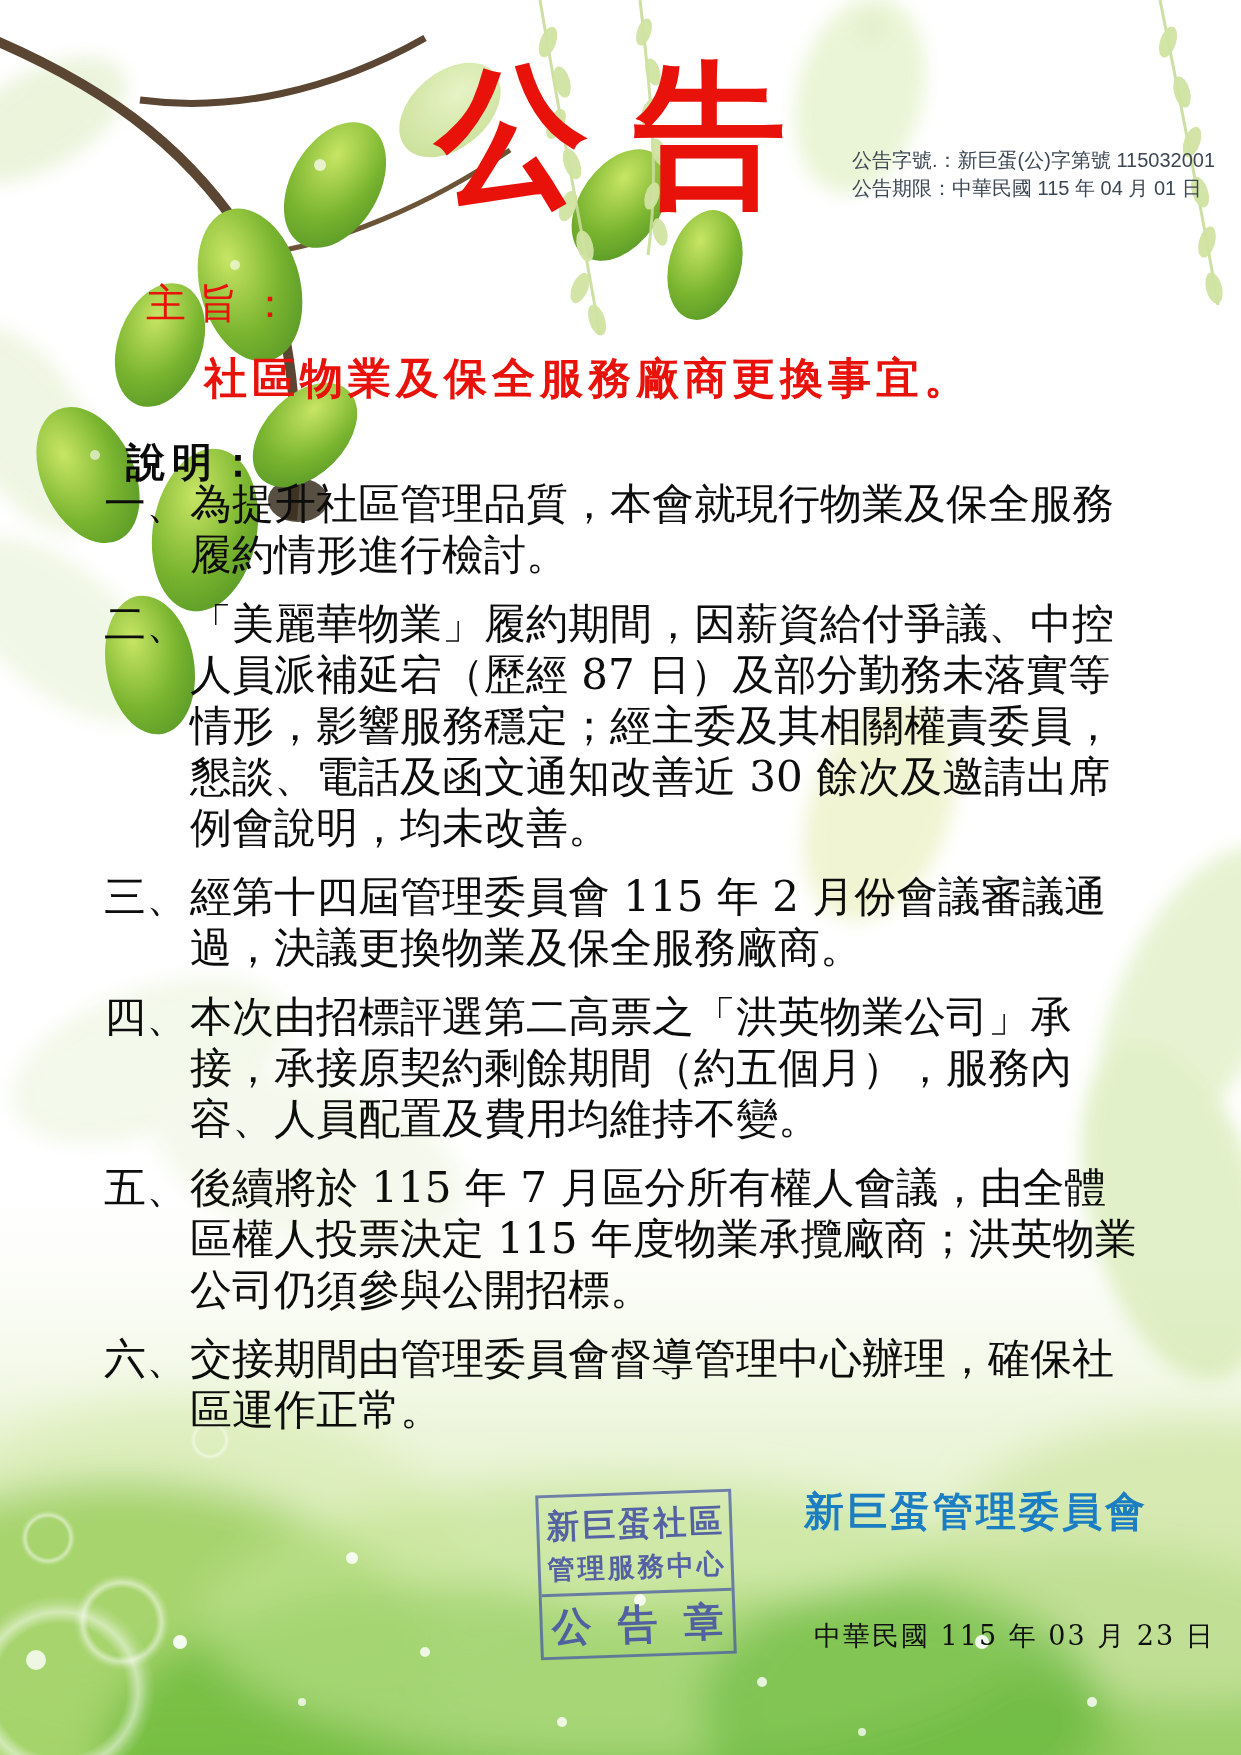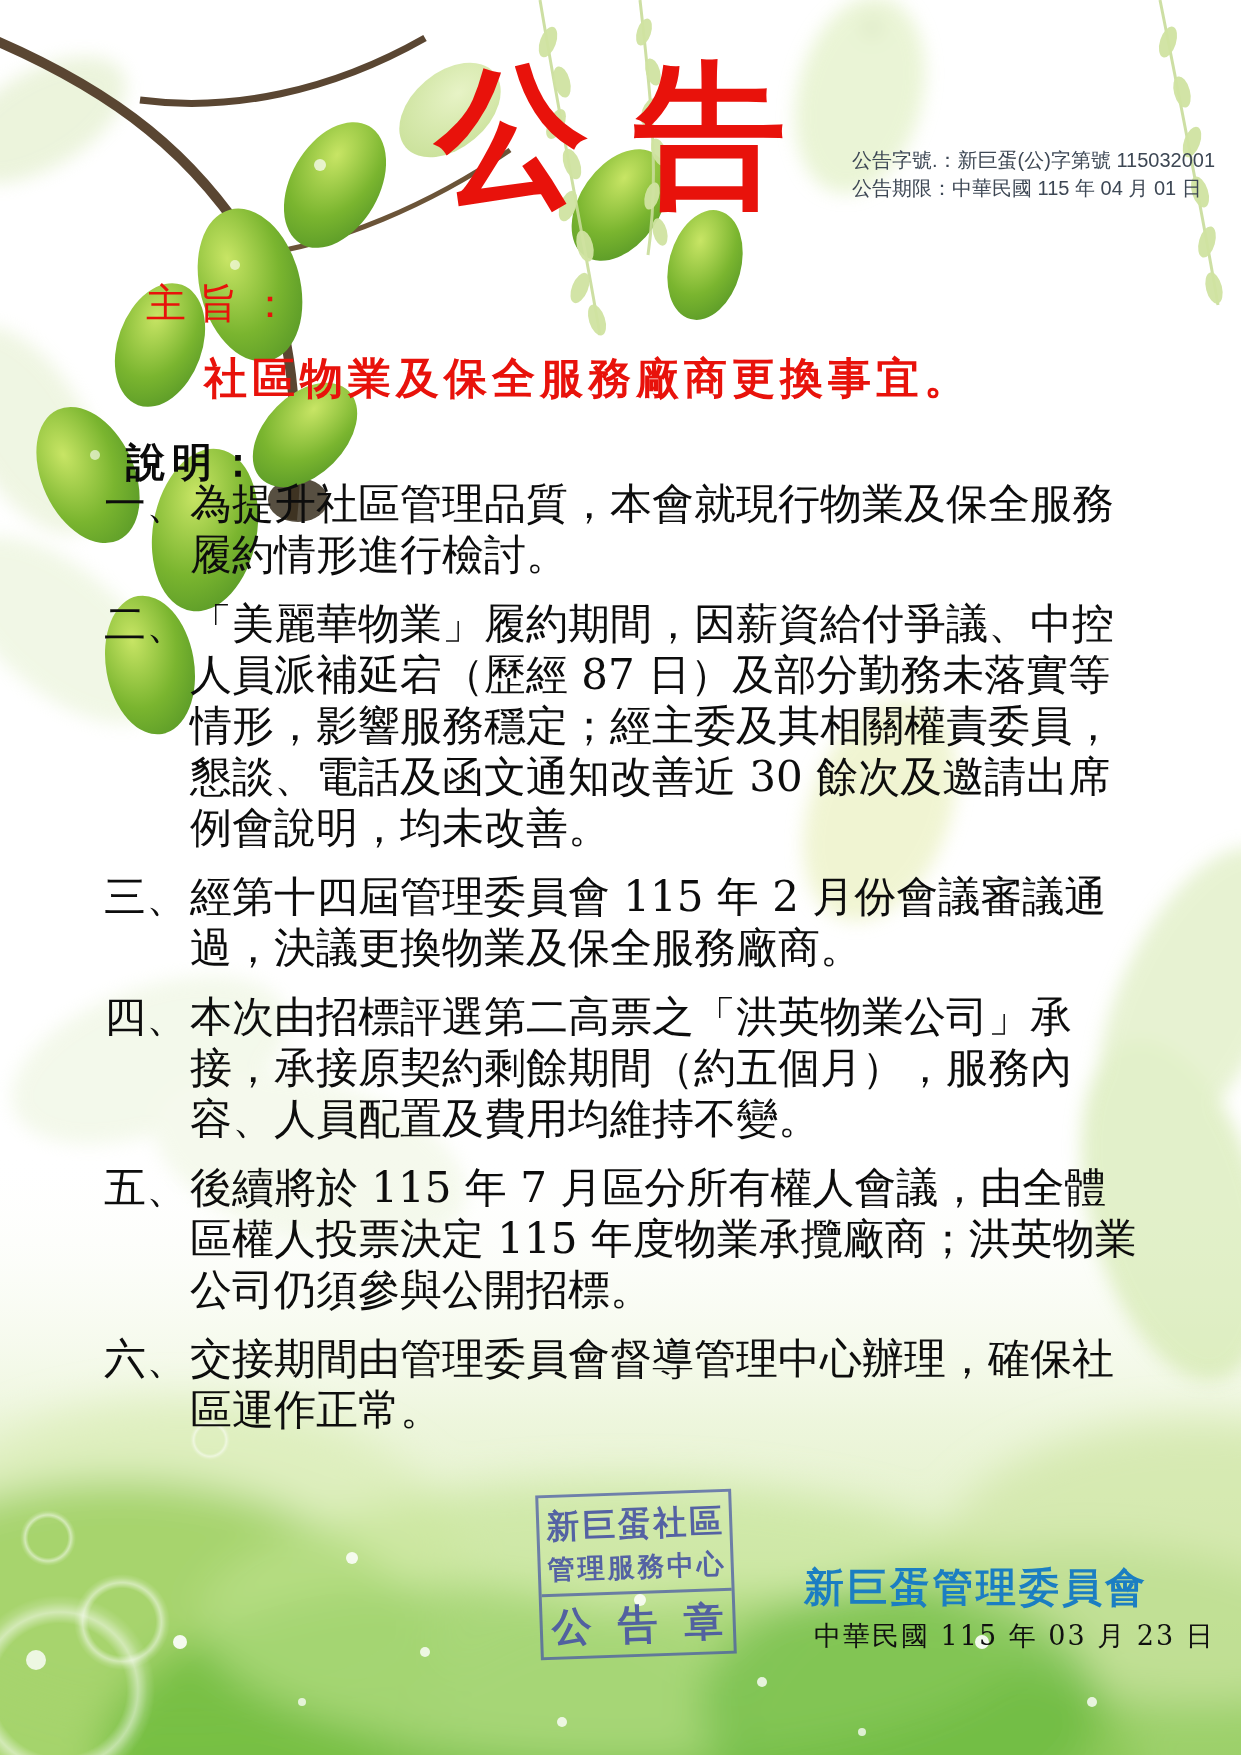--- a/index.html
+++ b/index.html
@@ -52,21 +52,21 @@
   }
   .stamp-top { padding:7px 7px 5px; }
   .stamp-line1 { font-size:33px; line-height:1.35; text-align:justify; text-align-last:justify; }
   .stamp-line2 { font-size:27px; line-height:1.45; text-align:justify; text-align-last:justify; }
   .stamp-bottom {
     border-top:3px solid rgba(70,86,166,.78);
     font-size:40px; line-height:1.25; padding:5px 9px;
     text-align:justify; text-align-last:justify;
   }
   .sig-org {
-    position:absolute; left:804px; top:1560px;
+    position:absolute; left:804px; top:1484px;
     font-size:40px; font-weight:bold; color:var(--org-blue,#1b7ec2);
     letter-spacing:3px; white-space:nowrap;
   }
   .sig-date {
     position:absolute; left:814px; top:1618px;
     font-size:27px; color:#101010; letter-spacing:2px; white-space:nowrap;
   }
 </style>
 </head>
 <body>

